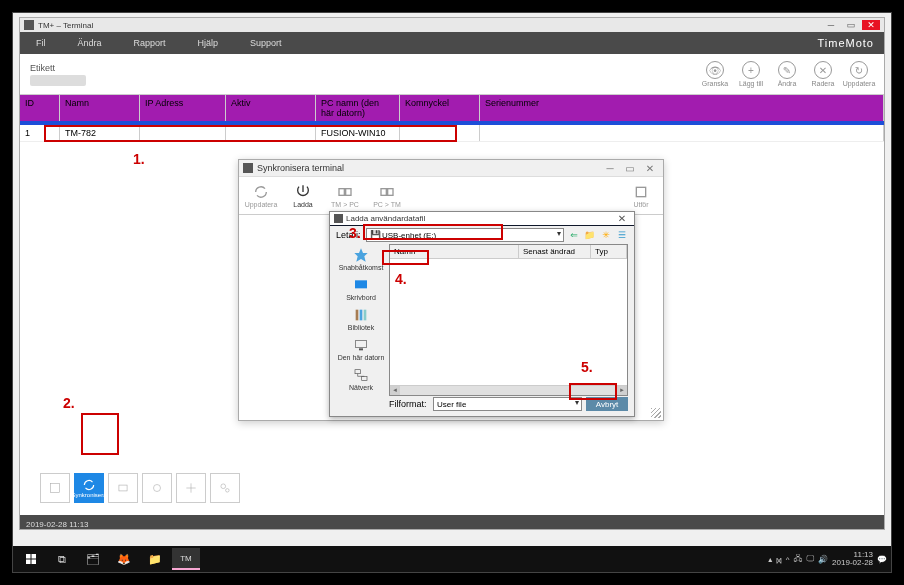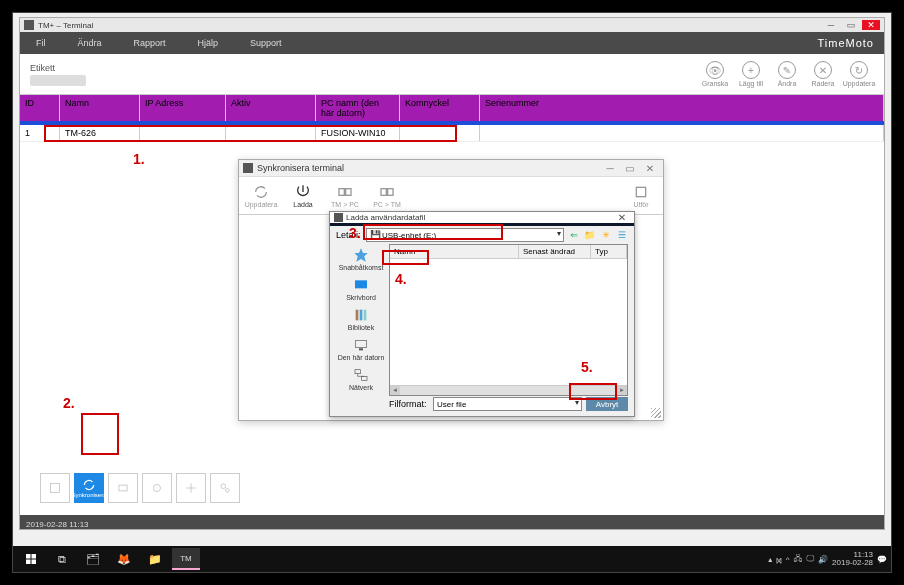--- a/index.html
+++ b/index.html
@@ -51,21 +51,21 @@
 .syncwin .bar { height:38px; display:flex; align-items:center; padding:0 6px; gap:10px; background:#fff; border-bottom:1px solid #ccc;}
 .sbtn { display:flex; flex-direction:column; align-items:center; gap:1px; color:#999; font-size:7px; width:32px; cursor:default; }
 .sbtn svg { width:16px; height:16px; stroke:#999; fill:none; stroke-width:2; }
 .sbtn.on svg { stroke:#333; }
 .sbtn.on { color:#333; }
 .syncwin .body { flex:1; background:#fff; position:relative; }
 .resize { position:absolute; right:2px; bottom:2px; width:10px; height:10px; background:repeating-linear-gradient(135deg,#aaa 0 1px,transparent 1px 3px); }
 
 
 .filedlg { position:absolute; left:316px; top:198px; width:306px; height:206px; background:#f0f0f0; border:1px solid #888; box-shadow:0 2px 6px rgba(0,0,0,.3); display:flex; flex-direction:column; font-size:9px; }
-.filedlg .tb2 { height:14px; background:#fff; border-bottom:3px solid #0f172a; font-size:8px; display:flex; align-items:center; padding:0 4px; color:#333; }
+.filedlg .tb2 { height:14px; background:#fff; border-bottom:1px solid #0f172a; font-size:8px; display:flex; align-items:center; padding:0 4px; color:#333; }
 .filedlg .tb2 .x { margin-left:auto; width:16px; text-align:center; color:#555; cursor:default; font-size:10px;}
 .filedlg .row { display:flex; align-items:center; padding:2px 6px; gap:4px; }
 .filedlg .combo { flex:1; height:14px; background:#fff; border:1px solid #888; font-size:8px; padding:0 14px 0 3px; position:relative; display:flex; align-items:center; }
 .filedlg .combo::after { content:"▾"; position:absolute; right:2px; top:0; font-size:8px; color:#333; }
 .nav { width:50px; background:#f0f0f0; }
 .navitem { display:flex; flex-direction:column; align-items:center; gap:1px; padding:3px 0; font-size:7px; color:#333; cursor:default;}
 .navitem svg { width:16px; height:16px; }
 .filelist { flex:1; background:#fff; border:1px solid #888; display:flex; flex-direction:column; }
 .filelist .hdr { display:flex; background:#f0f0f0; border-bottom:1px solid #ccc; font-size:8px; }
 .filelist .hdr div { padding:2px 4px; border-right:1px solid #ccc; }
@@ -144,21 +144,21 @@
         <div class="col-id">ID</div>
         <div class="col-name">Namn</div>
         <div class="col-ip">IP Adress</div>
         <div class="col-aktiv">Aktiv</div>
         <div class="col-pc">PC namn (den här datorn)</div>
         <div class="col-key">Komnyckel</div>
         <div class="col-ser">Serienummer</div>
       </div>
       <div class="trow">
         <div class="col-id">1</div>
-        <div class="col-name">TM-626</div>
+        <div class="col-name">TM-782</div>
         <div class="col-ip"></div>
         <div class="col-aktiv"></div>
         <div class="col-pc">FUSION-WIN10</div>
         <div class="col-key"></div>
         <div class="col-ser"></div>
       </div>
     </div>
 
     <div class="toolrow">
       <div class="tool">

